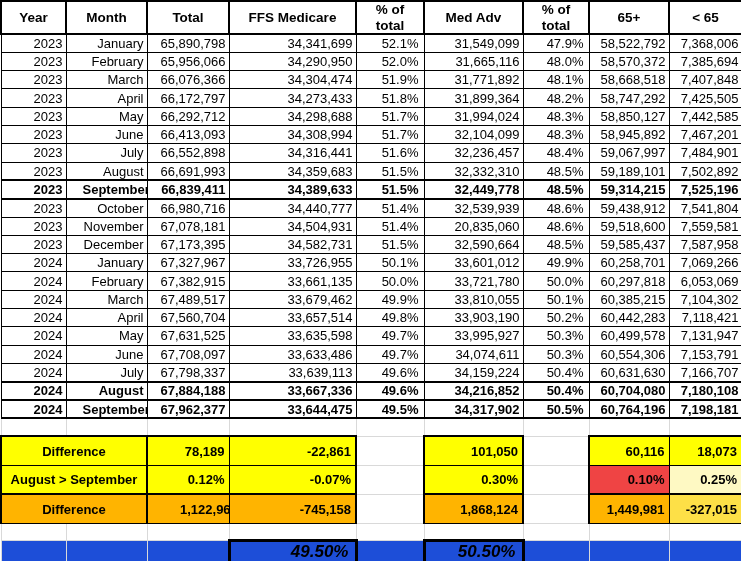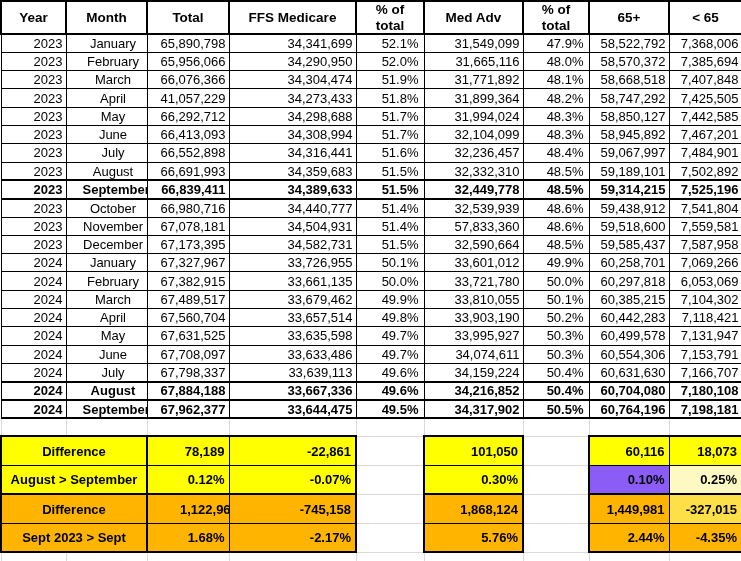--- a/index.html
+++ b/index.html
@@ -33,21 +33,21 @@
     white-space: pre-line;
     line-height: 1.15;
     padding: 0 2px;
     background: #fff;
   }
   
   tr.data { height: 18.3px; }
   tr.data td { border: 1px solid #000; background: #fff; }
   tr.data.bold-row td { font-weight: bold; border-top-width: 2px; border-bottom-width: 2px; }
   td.c-year  { text-align: right; padding-right: 3px; }
-  td.c-month { text-align: center;  padding-left: 16px; }
+  td.c-month { text-align: right;  padding-left: 16px; }
   td.c-num   { text-align: right; padding-right: 3px; }
   td.c-pct   { text-align: right; padding-right: 5px; }
   
   tr.filler td { border: 1px solid #d9d9d9; background: #fff; }
   tr.f1 { height: 18px; }
   tr.f2 { height: 17px; }
   tr.f3 { height: 8px; }
   
   tr.sum { height: 29px; }
   tr.sum td.val {
@@ -140,21 +140,21 @@
           <td class="c-num">34,304,474</td>
           <td class="c-pct">51.9%</td>
           <td class="c-num">31,771,892</td>
           <td class="c-pct">48.1%</td>
           <td class="c-num">58,668,518</td>
           <td class="c-num">7,407,848</td>
         </tr>
         <tr class="data">
           <td class="c-year">2023</td>
           <td class="c-month">April</td>
-          <td class="c-num">41,057,229</td>
+          <td class="c-num">66,172,797</td>
           <td class="c-num">34,273,433</td>
           <td class="c-pct">51.8%</td>
           <td class="c-num">31,899,364</td>
           <td class="c-pct">48.2%</td>
           <td class="c-num">58,747,292</td>
           <td class="c-num">7,425,505</td>
         </tr>
         <tr class="data">
           <td class="c-year">2023</td>
           <td class="c-month">May</td>
@@ -220,21 +220,21 @@
           <td class="c-pct">48.6%</td>
           <td class="c-num">59,438,912</td>
           <td class="c-num">7,541,804</td>
         </tr>
         <tr class="data">
           <td class="c-year">2023</td>
           <td class="c-month">November</td>
           <td class="c-num">67,078,181</td>
           <td class="c-num">34,504,931</td>
           <td class="c-pct">51.4%</td>
-          <td class="c-num">57,833,360</td>
+          <td class="c-num">20,835,060</td>
           <td class="c-pct">48.6%</td>
           <td class="c-num">59,518,600</td>
           <td class="c-num">7,559,581</td>
         </tr>
         <tr class="data">
           <td class="c-year">2023</td>
           <td class="c-month">December</td>
           <td class="c-num">67,173,395</td>
           <td class="c-num">34,582,731</td>
           <td class="c-pct">51.5%</td>
@@ -367,42 +367,32 @@
           <td class="val bL bT" style="background: rgb(255, 255, 0);">60,116</td>
           <td class="val bR bT" style="background: rgb(255, 255, 0);">18,073</td>
         </tr>
         <tr class="sum">
           <td class="label bB" colspan="2" style="background: rgb(255, 255, 0);">August &gt; September</td>
           <td class="val bB" style="background: rgb(255, 255, 0);">0.12%</td>
           <td class="val bR bB" style="background: rgb(255, 255, 0);">-0.07%</td>
           <td class="gap"></td>
           <td class="val bL bR bB" style="background: rgb(255, 255, 0);">0.30%</td>
           <td class="gap"></td>
-          <td class="val bL bB" style="background: #8b5cf6;">0.10%</td>
+          <td class="val bL bB" style="background: #ef4444;">0.10%</td>
           <td class="val bR bB" style="background: #fef9c3;">0.25%</td>
         </tr>
         <tr class="sum">
           <td class="label bT" colspan="2" style="background: rgb(255, 180, 0);">Difference</td>
           <td class="val bT" style="background: rgb(255, 180, 0); padding-left: 32px;">1,122,966</td>
           <td class="val bR bT" style="background: rgb(255, 180, 0);">-745,158</td>
           <td class="gap"></td>
           <td class="val bL bR bT" style="background: rgb(255, 180, 0); margin-left: 8px;">1,868,124</td>
           <td class="gap"></td>
           <td class="val bL bT" style="background: rgb(255, 180, 0);">1,449,981</td>
           <td class="val bR bT" style="background: #fde047;">-327,015</td>
-        </tr>
-        <tr class="sum">
-          <td class="label bB" colspan="2" style="background: rgb(255, 180, 0);">Sept 2023 &gt; Sept</td>
-          <td class="val bB" style="background: rgb(255, 180, 0);">1.68%</td>
-          <td class="val bR bB" style="background: rgb(255, 180, 0);">-2.17%</td>
-          <td class="gap"></td>
-          <td class="val bL bR bB" style="background: rgb(255, 180, 0);">5.76%</td>
-          <td class="gap"></td>
-          <td class="val bL bB" style="background: rgb(255, 180, 0);">2.44%</td>
-          <td class="val bR bB" style="background: rgb(255, 180, 0);">-4.35%</td>
         </tr>
       </tbody>
     <tbody>
       <tr class="filler f2">
           <td></td>
           <td></td>
           <td></td>
           <td></td>
           <td></td>
           <td></td>

